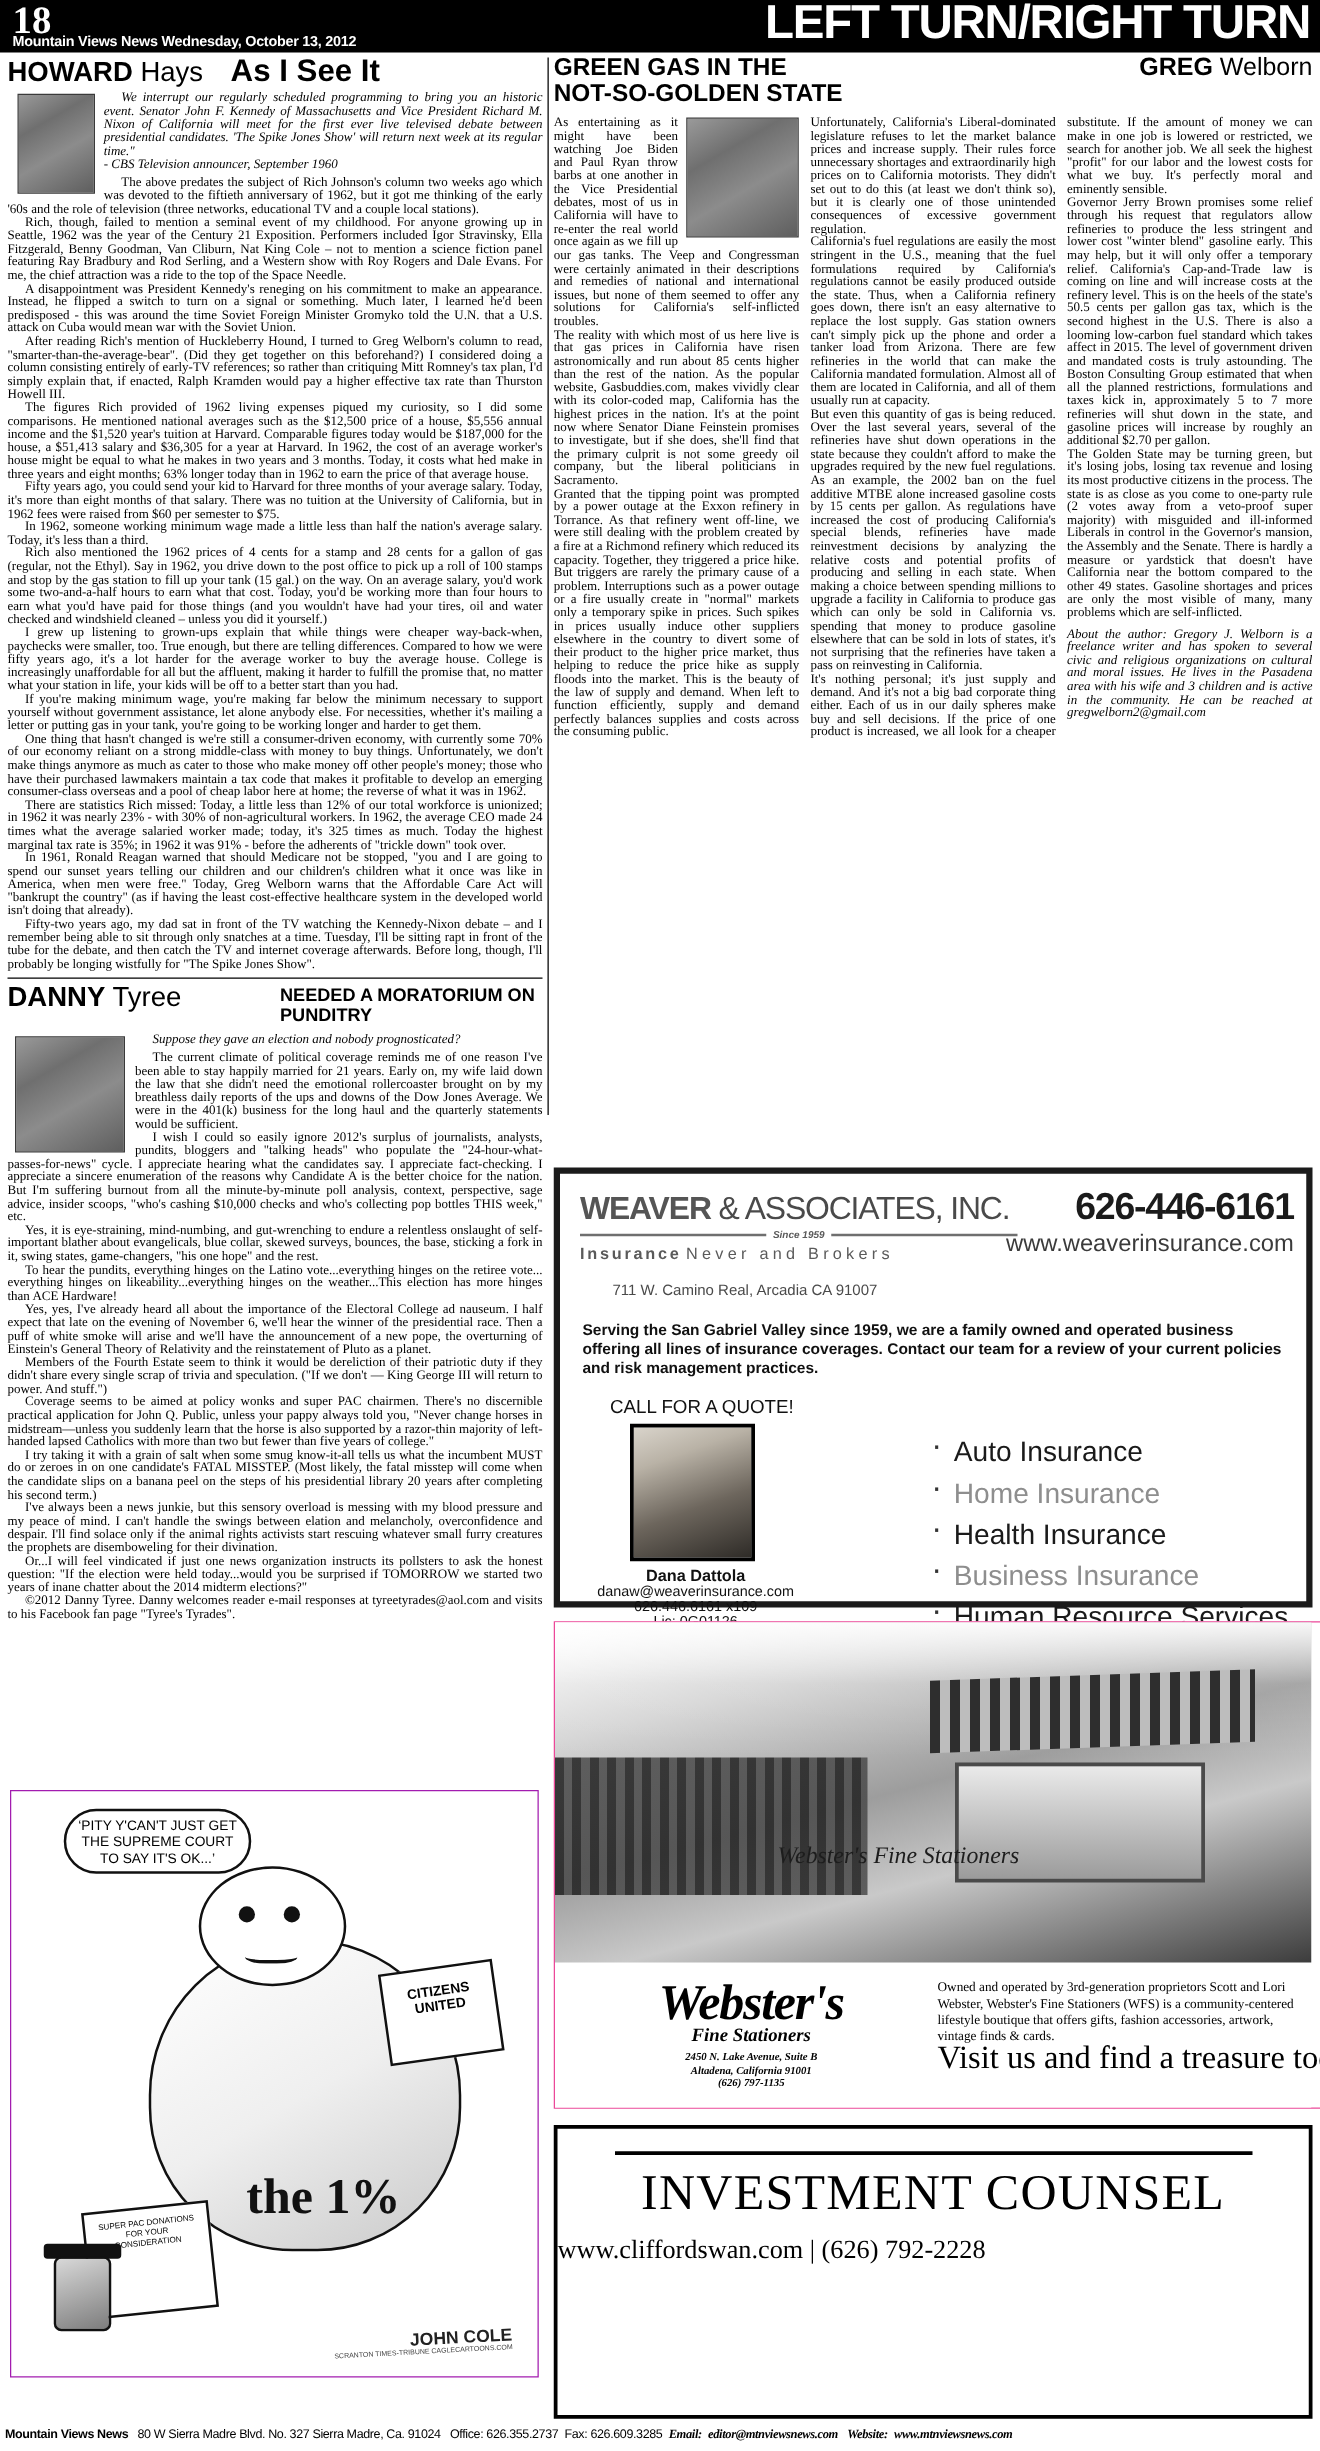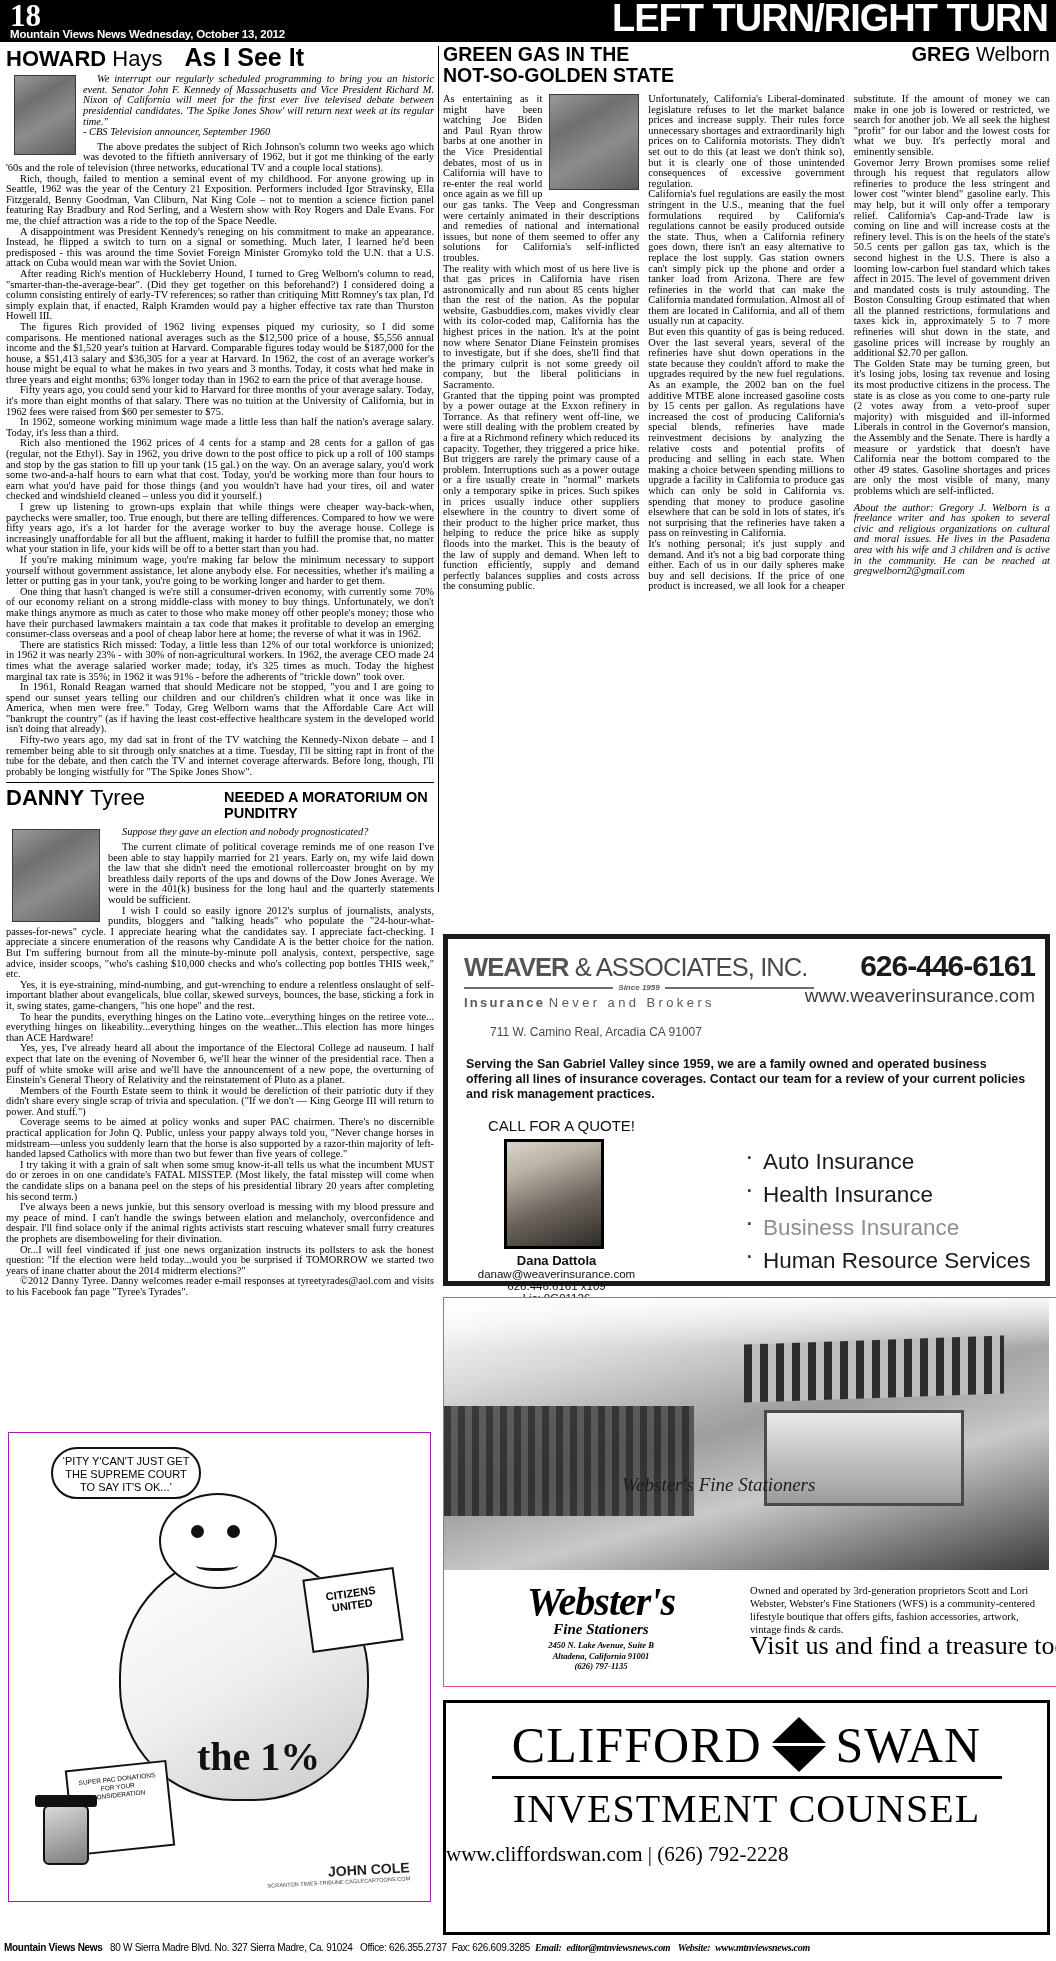--- a/index.html
+++ b/index.html
@@ -464,20 +464,21 @@
       <div class="wv-portrait"></div>
       <div class="wv-dana">
         <div class="nm">Dana Dattola</div>
         <div class="ln">danaw@weaverinsurance.com</div>
         <div class="ln">626.446.6161 x109</div>
         <div class="ln">Lic: 0G01126</div>
       </div>
 
       <ul class="wv-services">
         <li>Auto Insurance</li>
+        <li class="grey">Home Insurance</li>
         <li>Health Insurance</li>
         <li class="grey">Business Insurance</li>
         <li>Human Resource Services</li>
       </ul>
     </div>
   </div>
 
   <div class="ad ad-webster">
     <div class="wb-photo">
       <div class="wb-trees"></div>
@@ -495,28 +496,20 @@
           <div>(626) 797-1135</div>
         </div>
       </div>
       <div class="wb-copy">Owned and operated by 3rd-generation proprietors Scott and Lori Webster, Webster's Fine Stationers (WFS) is a community-centered lifestyle boutique that offers gifts, fashion accessories, artwork, vintage finds &amp; cards.</div>
       <div class="wb-visit">Visit us and find a treasure today!</div>
     </div>
   </div>
 
   <div class="ad ad-clifford">
     <div class="cs-wrap">
-      <div class="cs-row1">
-        <span>CLIFFORD</span>
-        <span class="cs-arrows">
-          <span class="cs-up"></span>
-            <span class="cs-dn"></span>
-        </span>
-        <span>SWAN</span>
-      </div>
       <div class="cs-div"></div>
       <div class="cs-row2">INVESTMENT  COUNSEL</div>
       <div class="cs-row3">
         <span>www.cliffordswan.com</span>
         <span>|</span>
         <span>(626) 792-2228</span>
       </div>
     </div>
   </div>
 

